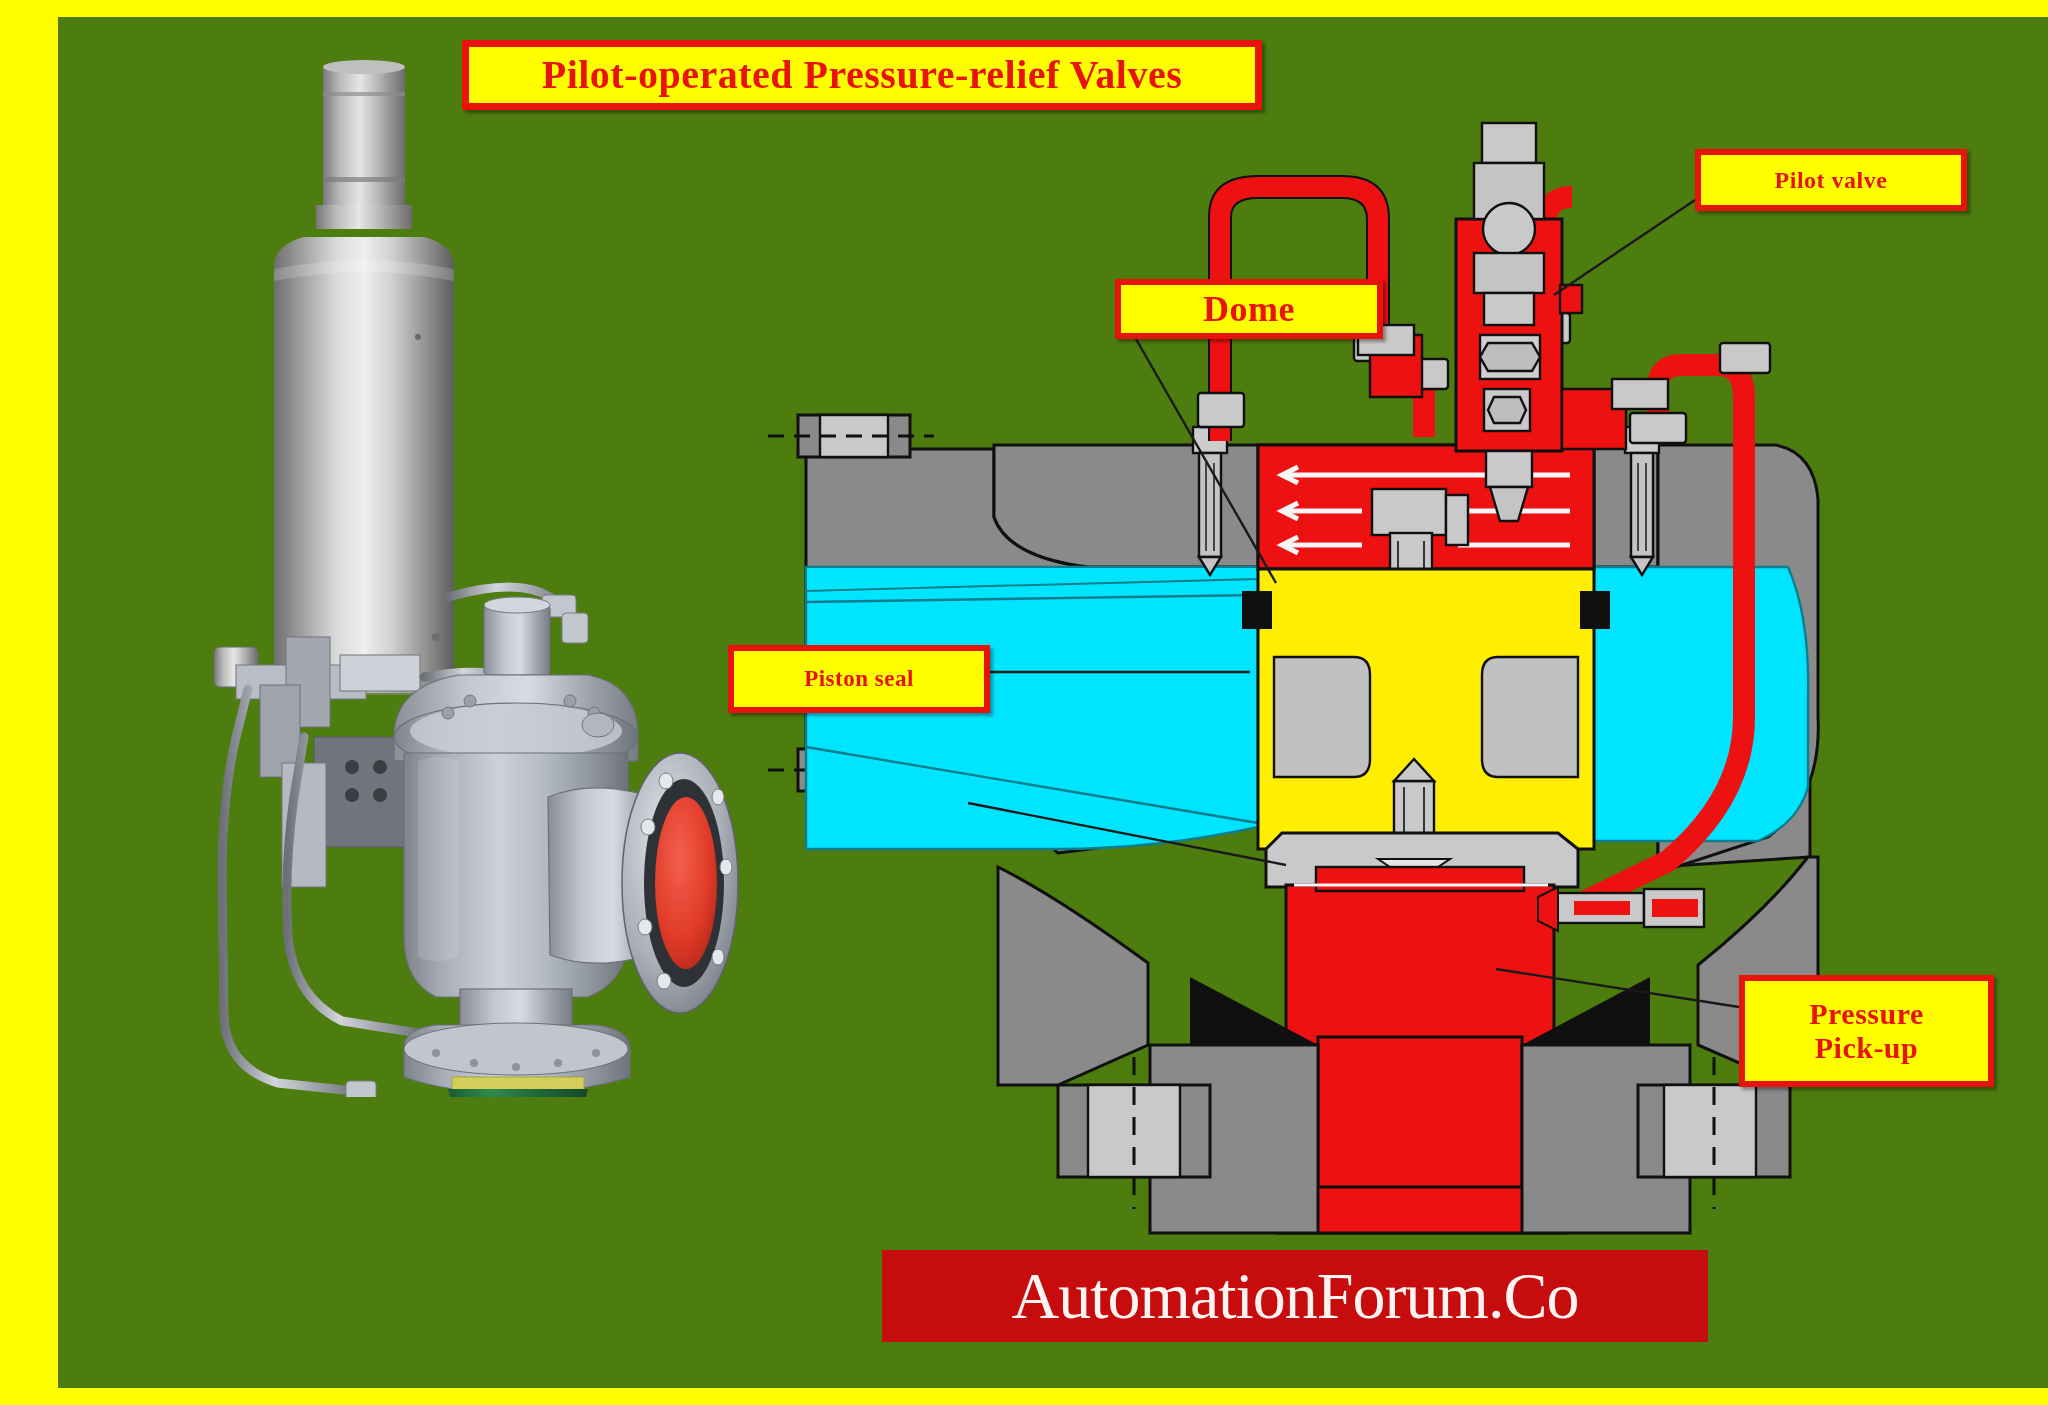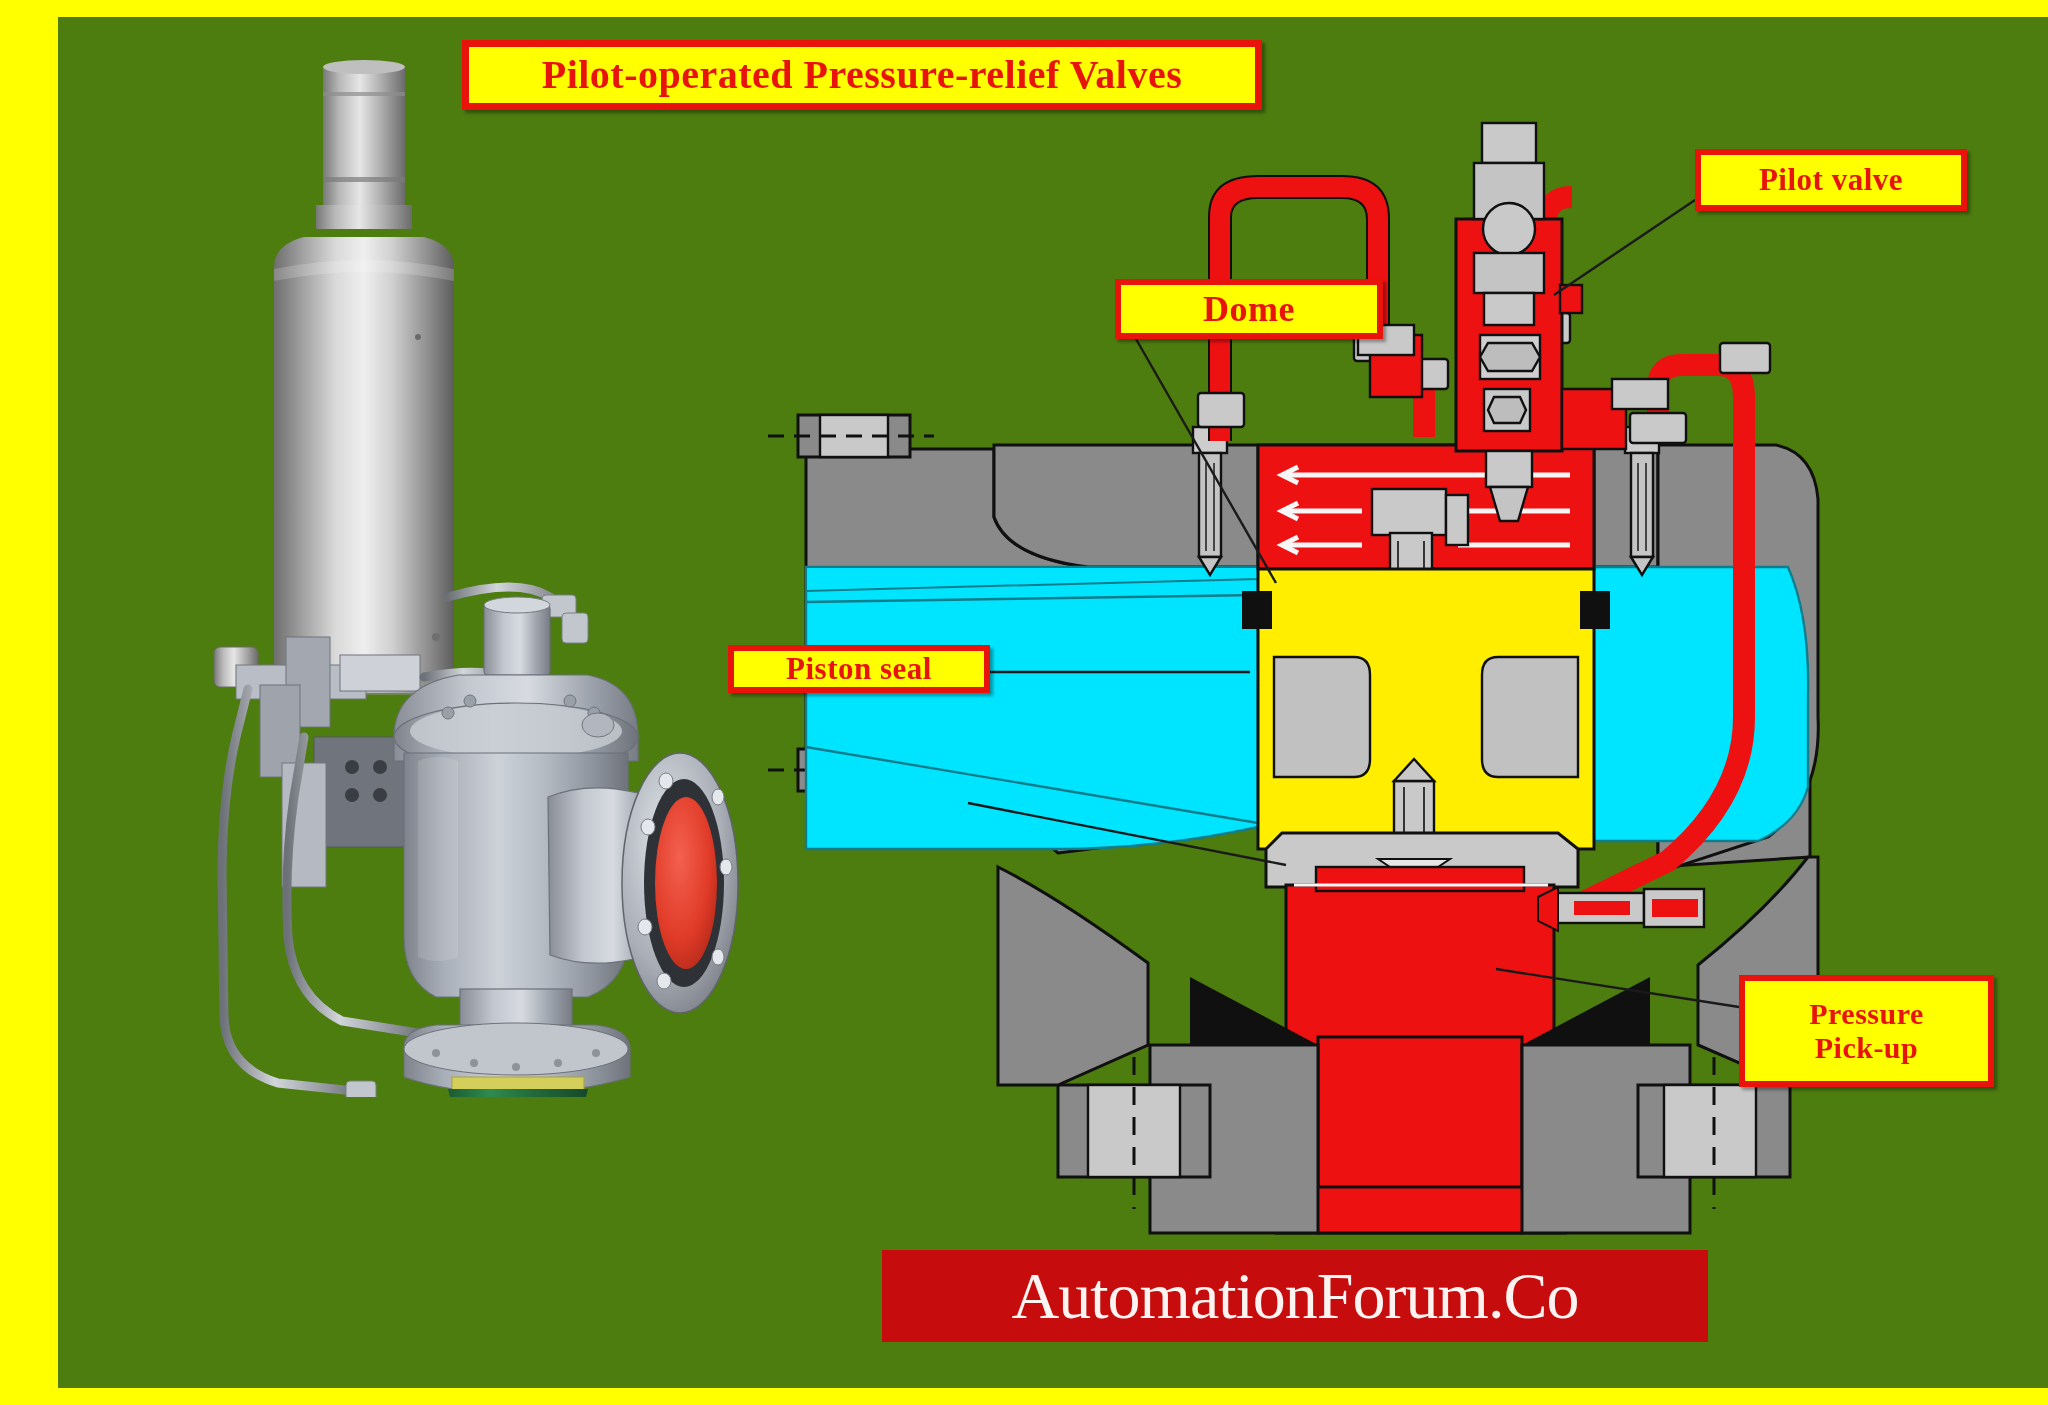--- a/index.html
+++ b/index.html
@@ -33,23 +33,23 @@
     box-shadow:3px 3px 3px rgba(0,0,0,.35);
     display:flex; align-items:center; justify-content:center;
     z-index:40;
   }
   .callout .inner { padding:2px 10px; }
 
   #title-box {
     left:404px; top:23px; width:800px; height:70px;
     font-size:40px; border-width:7px;
   }
-  #label-pilot-valve { left:1637px; top:132px; width:272px; height:62px; font-size:31px; }
+  #label-pilot-valve { left:1637px; top:132px; width:272px; height:62px; font-size:24px; }
   #label-dome        { left:1057px; top:262px; width:268px; height:60px; font-size:36px; }
-  #label-piston-seal { left:670px;  top:628px; width:262px; height:48px; font-size:31px; }
+  #label-piston-seal { left:670px;  top:628px; width:262px; height:68px; font-size:23px; }
   #label-seat        { left:642px;  top:758px; width:268px; height:60px; font-size:31px; }
   #label-pressure-pickup { left:1681px; top:958px; width:255px; height:112px; font-size:30px;align-items:center; }
 
   
   #leaders { position:absolute; inset:0; z-index:35; pointer-events:none; }
 
   
   #banner {
     position:absolute; left:824px; top:1233px; width:826px; height:92px;
     background:#c60c0c;

